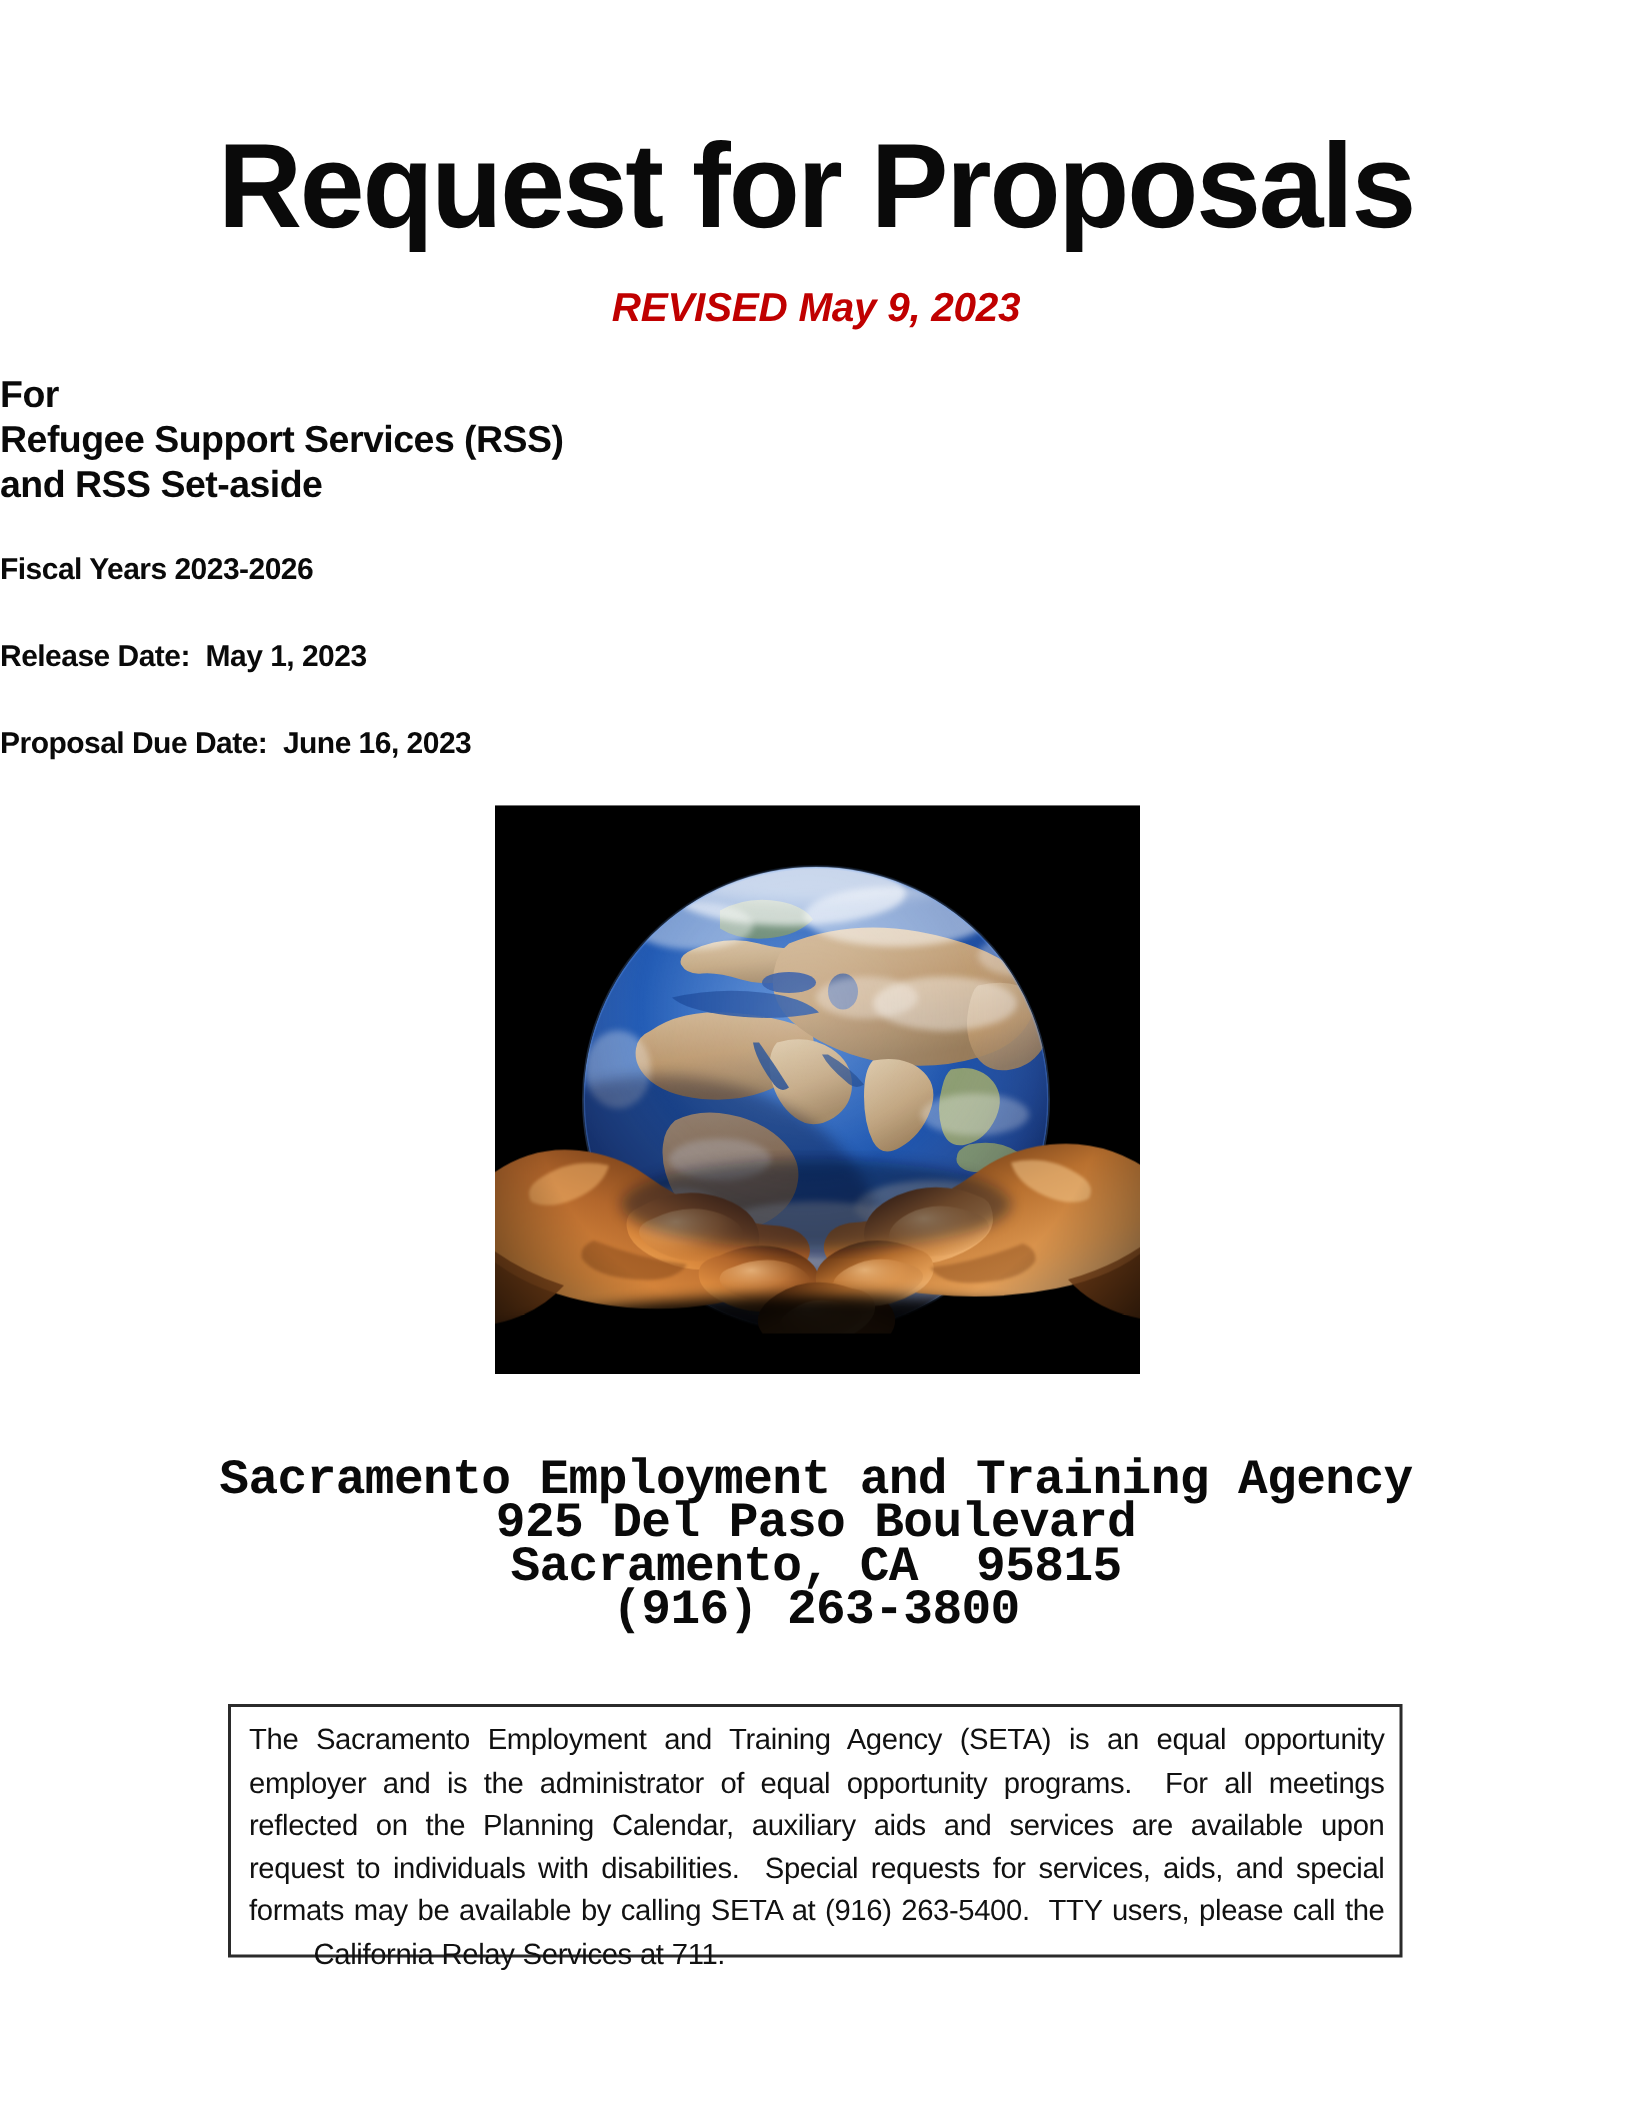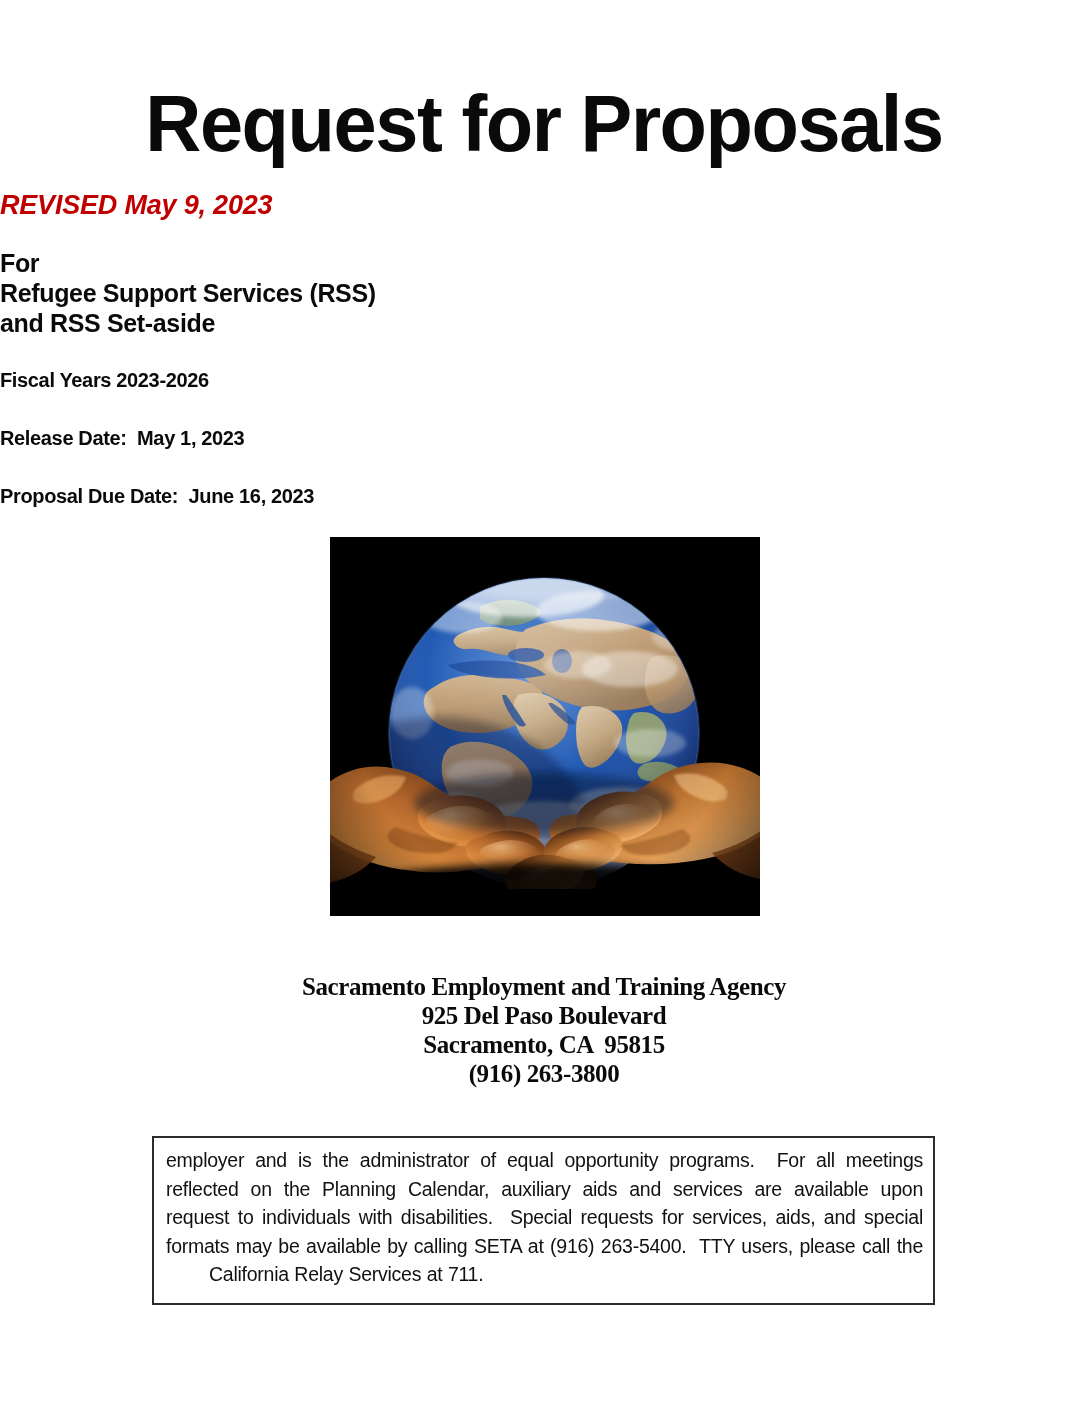--- a/index.html
+++ b/index.html
@@ -41,21 +41,21 @@
     transform: scaleX(0.97);
     transform-origin: center top;
   }
 
   
   .revised {
     position: absolute;
     top: 188px;
     left: 0;
     width: 1088px;
-    text-align: left;
+    text-align: center;
     font-family: "Liberation Sans", "DejaVu Sans", sans-serif;
     font-weight: bold;
     font-style: italic;
     font-size: 27px;
     line-height: 34px;
     letter-spacing: -0.2px;
     color: #c00000;
     white-space: nowrap;
   }
 
@@ -88,23 +88,23 @@
   }
   .photo svg { display: block; width: 100%; height: 100%; }
 
   
   .agency {
     position: absolute;
     top: 972px;
     left: 0;
     width: 1088px;
     text-align: center;
-    font-family: Liberation Serif, serif;
+    font-family: Liberation Mono, monospace;
     font-weight: bold;
-    font-size: 25px;
+    font-size: 33px;
     line-height: 29px;
     letter-spacing: -0.4px;
     color: #0a0a0a;
   }
   .agency .ln { white-space: pre; display: block; }
 
   
   .notice-box {
     position: absolute;
     left: 152px;
@@ -370,20 +370,21 @@
 
   <div class="agency">
     <span class="ln">Sacramento Employment and Training Agency</span>
     <span class="ln">925 Del Paso Boulevard</span>
     <span class="ln">Sacramento, CA  95815</span>
     <span class="ln">(916) 263-3800</span>
   </div>
 
   <div class="notice-box">
     <div class="notice-text">
+      <span class="just">The Sacramento Employment and Training Agency (SETA) is an equal opportunity</span>
       <span class="just">employer and is the administrator of equal opportunity programs.  For all meetings</span>
       <span class="just">reflected on the Planning Calendar, auxiliary aids and services are available upon</span>
       <span class="just">request to individuals with disabilities.  Special requests for services, aids, and special</span>
       <span class="just">formats may be available by calling SETA at (916) 263-5400.  TTY users, please call the</span>
       <span class="just last">California Relay Services at 711.</span>
     </div>
   </div>
 
 </div>
 

